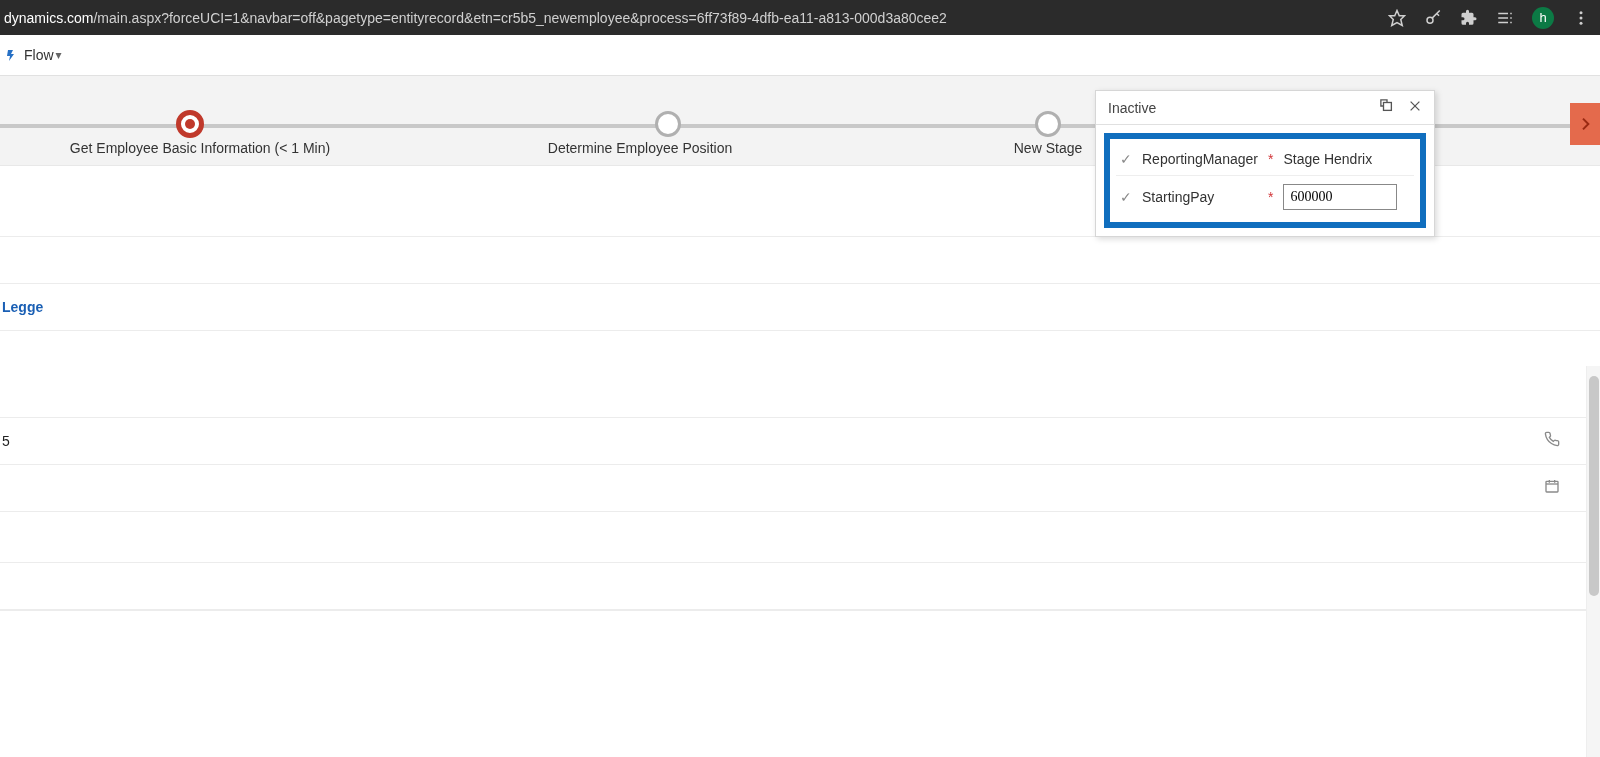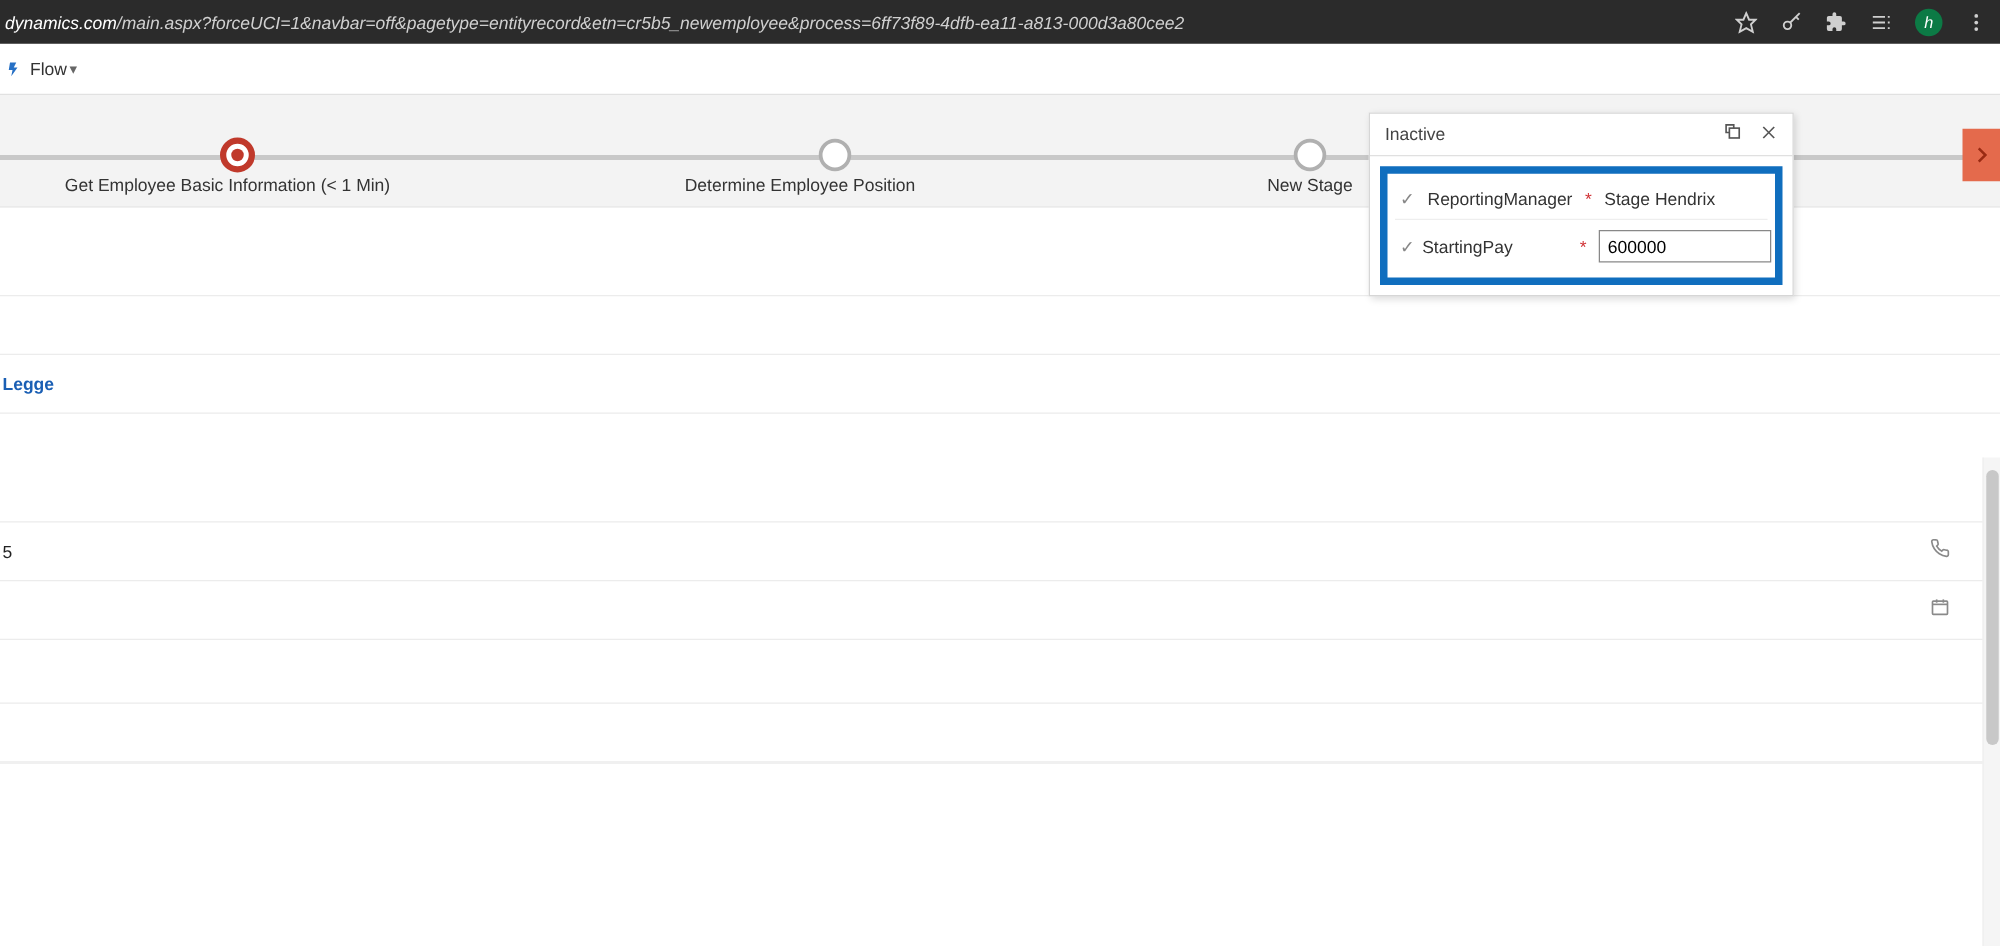--- a/index.html
+++ b/index.html
@@ -7,21 +7,20 @@
 
   
   .chrome-bar {
     height: 35px;
     background: #2b2b2b;
     color: #cfcfcf;
     display: flex;
     align-items: center;
     font-size: 14px;
     position: relative;
-    font-style: italic;
   }
   .chrome-url { padding-left: 4px; flex: 0 0 auto; color: #d0d0d0; }
   .chrome-url .domain { color: #fff; }
   .chrome-right {
     position: absolute;
     right: 10px;
     top: 0;
     height: 35px;
     display: flex;
     align-items: center;
@@ -122,21 +121,21 @@
     top: 90px;
     left: 1095px;
     width: 340px;
     background: #fff;
     border: 1px solid #d6d6d6;
     box-shadow: 2px 2px 6px rgba(0,0,0,0.15);
     z-index: 50;
   }
   .flyout-header {
     display: flex;
-    align-items: flex-start;
+    align-items: center;
     justify-content: space-between;
     padding: 8px 12px;
     border-bottom: 1px solid #e0e0e0;
     font-size: 14px;
     color: #444;
   }
   .flyout-header-icons { display: flex; gap: 14px; color: #555; }
   .flyout-header-icons span { cursor: pointer; }
   .flyout-body {
     margin: 8px;
@@ -149,25 +148,25 @@
     padding: 8px 4px;
     font-size: 14px;
     color: #333;
   }
   .flyout-row + .flyout-row { border-top: 1px solid #eee; }
   .check { width: 16px; color: #888; margin-right: 6px; font-size: 14px; }
   .fld-name { flex: 0 0 120px; }
   .req { color: #d13438; margin-left: 6px; margin-right: 10px; }
   .fld-value { flex: 1; }
   .fld-input {
-    width: 138px;
+    width: 114px;
     border: 1px solid #888;
     font-size: 14px;
     padding: 4px 6px;
-    font-family: Liberation Sans, sans-serif;
+    font-family: Liberation Serif, serif;
   }
 
   
   .form-area {
     position: relative;
     padding-top: 10px;
   }
   .form-area hr.row-sep {
     border: none;
     border-top: 1px solid #ececec;
@@ -263,21 +262,21 @@
     <span class="chevron">▾</span>
   </div>
 </div>
 
 <div class="stage-bar">
   <div class="stage-track"></div>
 
   <div class="stage-node" style="left:190px">
     <div class="stage-circle active"></div>
   </div>
-  <div class="stage-label" style="left:182px">Get Employee Basic Information  (&lt; 1 Min)</div>
+  <div class="stage-label" style="left:200px">Get Employee Basic Information  (&lt; 1 Min)</div>
 
   <div class="stage-node" style="left:668px">
     <div class="stage-circle"></div>
   </div>
   <div class="stage-label" style="left:640px">Determine Employee Position</div>
 
   <div class="stage-node" style="left:1048px">
     <div class="stage-circle"></div>
   </div>
   <div class="stage-label" style="left:1048px">New Stage</div>

